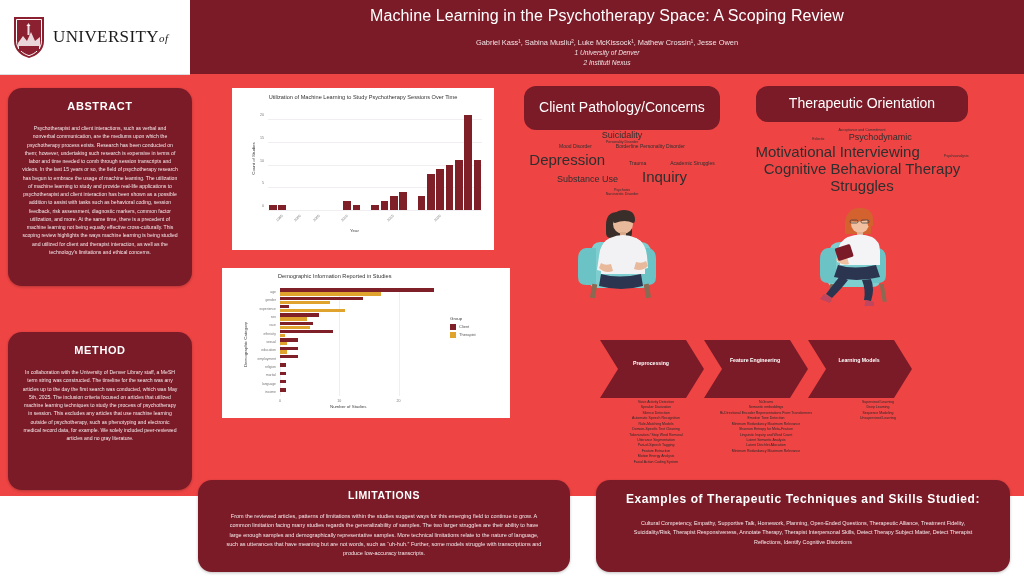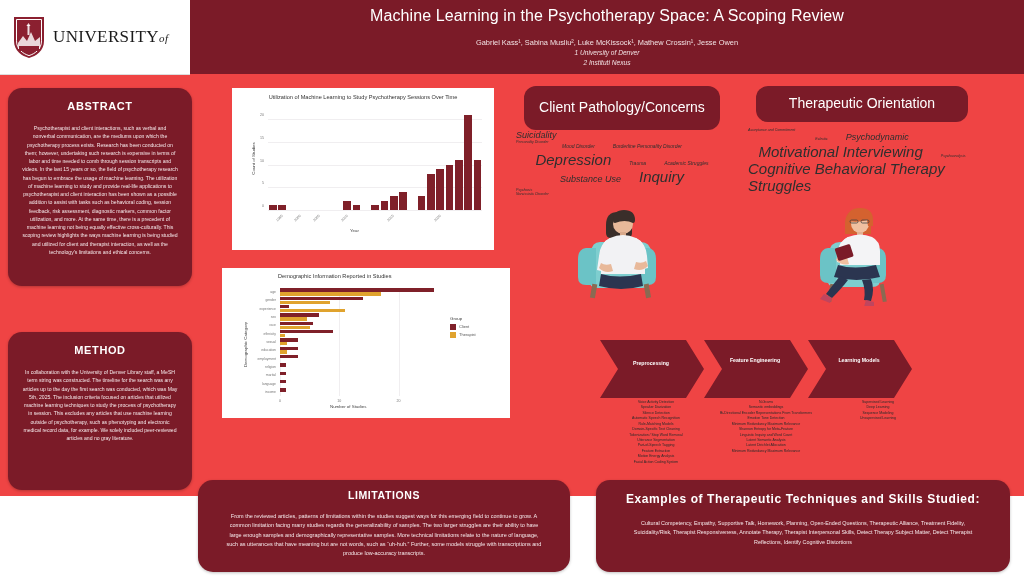--- a/index.html
+++ b/index.html
@@ -45,21 +45,21 @@
   .panel h2 {
     text-align: center; font-size: 11px; font-weight: 700; letter-spacing: .6px;
     margin-top: 12px; color:#fff;
   }
   .panel p.body {
     font-size: 5.1px; line-height: 1.62; text-align: center; color: #f6eaec;
     padding: 0 14px; margin-top: 12px;
   }
   #abstract-panel { left: 8px; top: 88px; width: 184px; height: 198px; }
   #method-panel   { left: 8px; top: 332px; width: 184px; height: 158px; }
-  #limitations-panel { left: 198px; top: 480px; width: 372px; height: 92px; border-radius: 15px; }
+  #limitations-panel { left: 198px; top: 480px; width: 372px; height: 92px; }
   #limitations-panel h2 { margin-top: 9px; font-size: 10.5px; }
   #limitations-panel p.body { font-size: 5.5px; padding: 0 26px; margin-top: 11px; line-height: 1.7; }
   #techniques-panel { left: 596px; top: 480px; width: 414px; height: 92px; }
   #techniques-panel h2 { margin-top: 12px; font-size: 12px; }
   #techniques-panel p.body { font-size: 5.4px; padding: 0 26px; margin-top: 13px; line-height: 1.75; }
 
   
   #chart1 { position: absolute; left: 232px; top: 88px; width: 262px; height: 162px; background:#fff; }
   .c-title { font-size: 5.6px; color: #333; text-align: center; width: 100%; }
   #chart1 .c-title { margin-top: 6px; }
@@ -84,26 +84,26 @@
 
   
   .cloud-header {
     position: absolute; background: #7b1b28; border-radius: 12px; color: #fff;
     display: flex; align-items: center; justify-content: center; text-align: center;
     font-size: 14px; line-height: 1.22; padding: 4px 10px;
   }
   #client-header { left: 524px; top: 86px; width: 196px; height: 44px; }
   #orient-header { left: 756px; top: 86px; width: 212px; height: 36px; font-size: 14px; }
 
-  .cloud { position: absolute; text-align: left; color: #2f2f2f; font-style: italic; }
+  .cloud { position: absolute; text-align: center; color: #2f2f2f; }
   .cloud div { line-height: 1.12; }
   .w-xl { font-size: 15px; }
   .w-md { font-size: 9px; } .w-sm { font-size: 5px; }
   .w-xs { font-size: 3.6px; }
-  .cloud .row { display: flex; align-items: baseline; justify-content: center; gap: 18px; }
+  .cloud .row { display: flex; align-items: baseline; justify-content: center; gap: 24px; }
 
   
   #flow { position: absolute; left: 600px; top: 340px; width: 312px; height: 58px; }
   .chev-label {
     position: absolute; color: #fff; font-size: 5.2px; font-weight: 700;
     text-align: center; line-height: 1.35; width: 70px;
   }
   .flow-col {
     position: absolute; font-size: 3.5px; color: #2a2a2a; text-align: center;
     line-height: 1.55; width: 120px;

